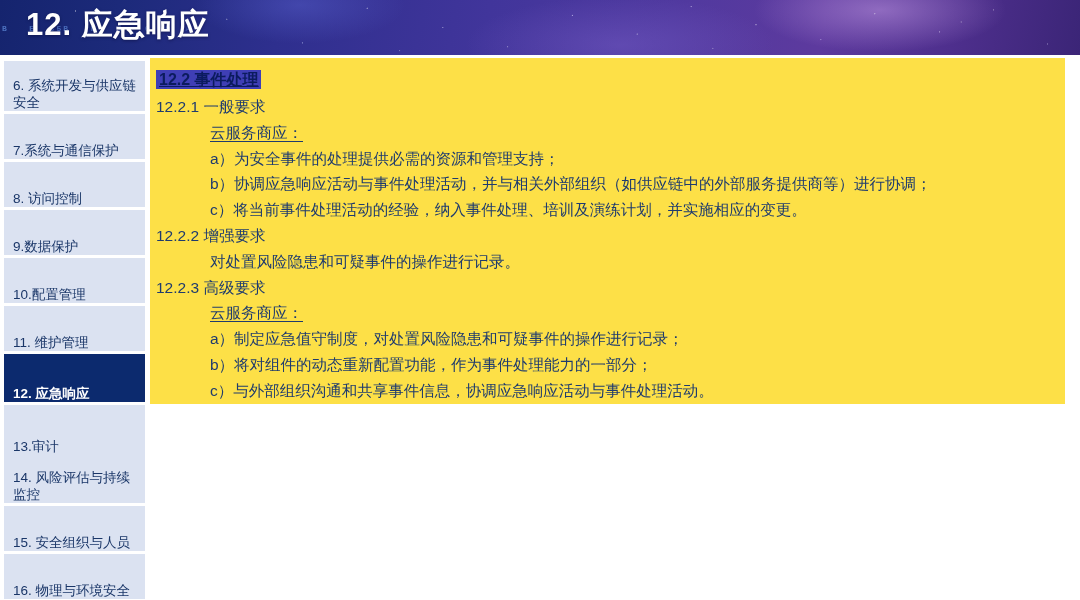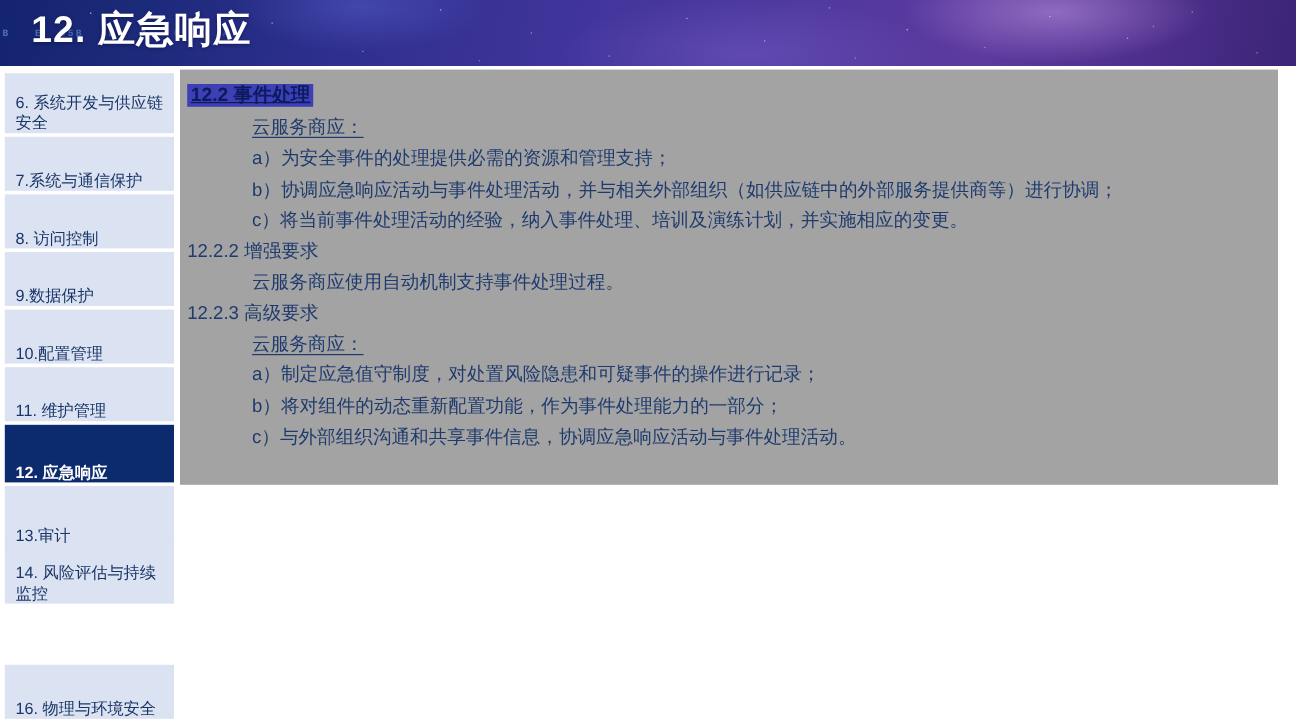--- a/index.html
+++ b/index.html
@@ -187,21 +187,21 @@
     font-weight: bold;
   }
   .nav-label { display: block; }
 
   
   .content {
     position: absolute;
     left: 150px; top: 58px;
     width: 915px;
     height: 346px;
-    background: #a3a3a3;
+    background: #fde047;
     padding: 9px 0 0 0;
   }
 
   .line {
     color: #1f3b6e;
     white-space: nowrap;
     font-size: 15.5px;
     line-height: 25.8px;
     height: 25.8px;
   }
@@ -269,36 +269,40 @@
       </div>
       <div class="nav-item active" style="top: 296px; height: 48px;">
         <span class="nav-label">12. 应急响应</span>
       </div>
       <div class="nav-item" style="top: 347px; height: 50px;">
         <span class="nav-label">13.审计</span>
       </div>
       <div class="nav-item" style="top: 395px; height: 50px;">
         <span class="nav-label">14. 风险评估与持续监控</span>
       </div>
+      <div class="nav-item" style="top: 448px; height: 45px;">
+        <span class="nav-label">15. 安全组织与人员</span>
+      </div>
       <div class="nav-item" style="top: 496px; height: 45px;">
         <span class="nav-label">16. 物理与环境安全</span>
       </div>
     </div>
 
   <div class="content">
     <div class="line h2 lvl0">
       <span class="hl">12.2 事件处理</span>
     </div>
     <div id="content-body">
+        <div class="line lvl1"><span>12.2.1 一般要求</span></div>
         <div class="line lvl2"><span class="under">云服务商应：</span></div>
         <div class="line lvl2"><span>a）为安全事件的处理提供必需的资源和管理支持；</span></div>
         <div class="line lvl2"><span>b）协调应急响应活动与事件处理活动，并与相关外部组织（如供应链中的外部服务提供商等）进行协调；</span></div>
         <div class="line lvl2"><span>c）将当前事件处理活动的经验，纳入事件处理、培训及演练计划，并实施相应的变更。</span></div>
         <div class="line lvl1"><span>12.2.2 增强要求</span></div>
-        <div class="line lvl2"><span>云服务商应使用自动机制支持事件处理过程。</span></div>
+        <div class="line lvl2"><span>对处置风险隐患和可疑事件的操作进行记录。</span></div>
         <div class="line lvl1"><span>12.2.3 高级要求</span></div>
         <div class="line lvl2"><span class="under">云服务商应：</span></div>
         <div class="line lvl2"><span>a）制定应急值守制度，对处置风险隐患和可疑事件的操作进行记录；</span></div>
         <div class="line lvl2"><span>b）将对组件的动态重新配置功能，作为事件处理能力的一部分；</span></div>
         <div class="line lvl2"><span>c）与外部组织沟通和共享事件信息，协调应急响应活动与事件处理活动。</span></div>
       </div>
   </div>
 
 </div>
 

